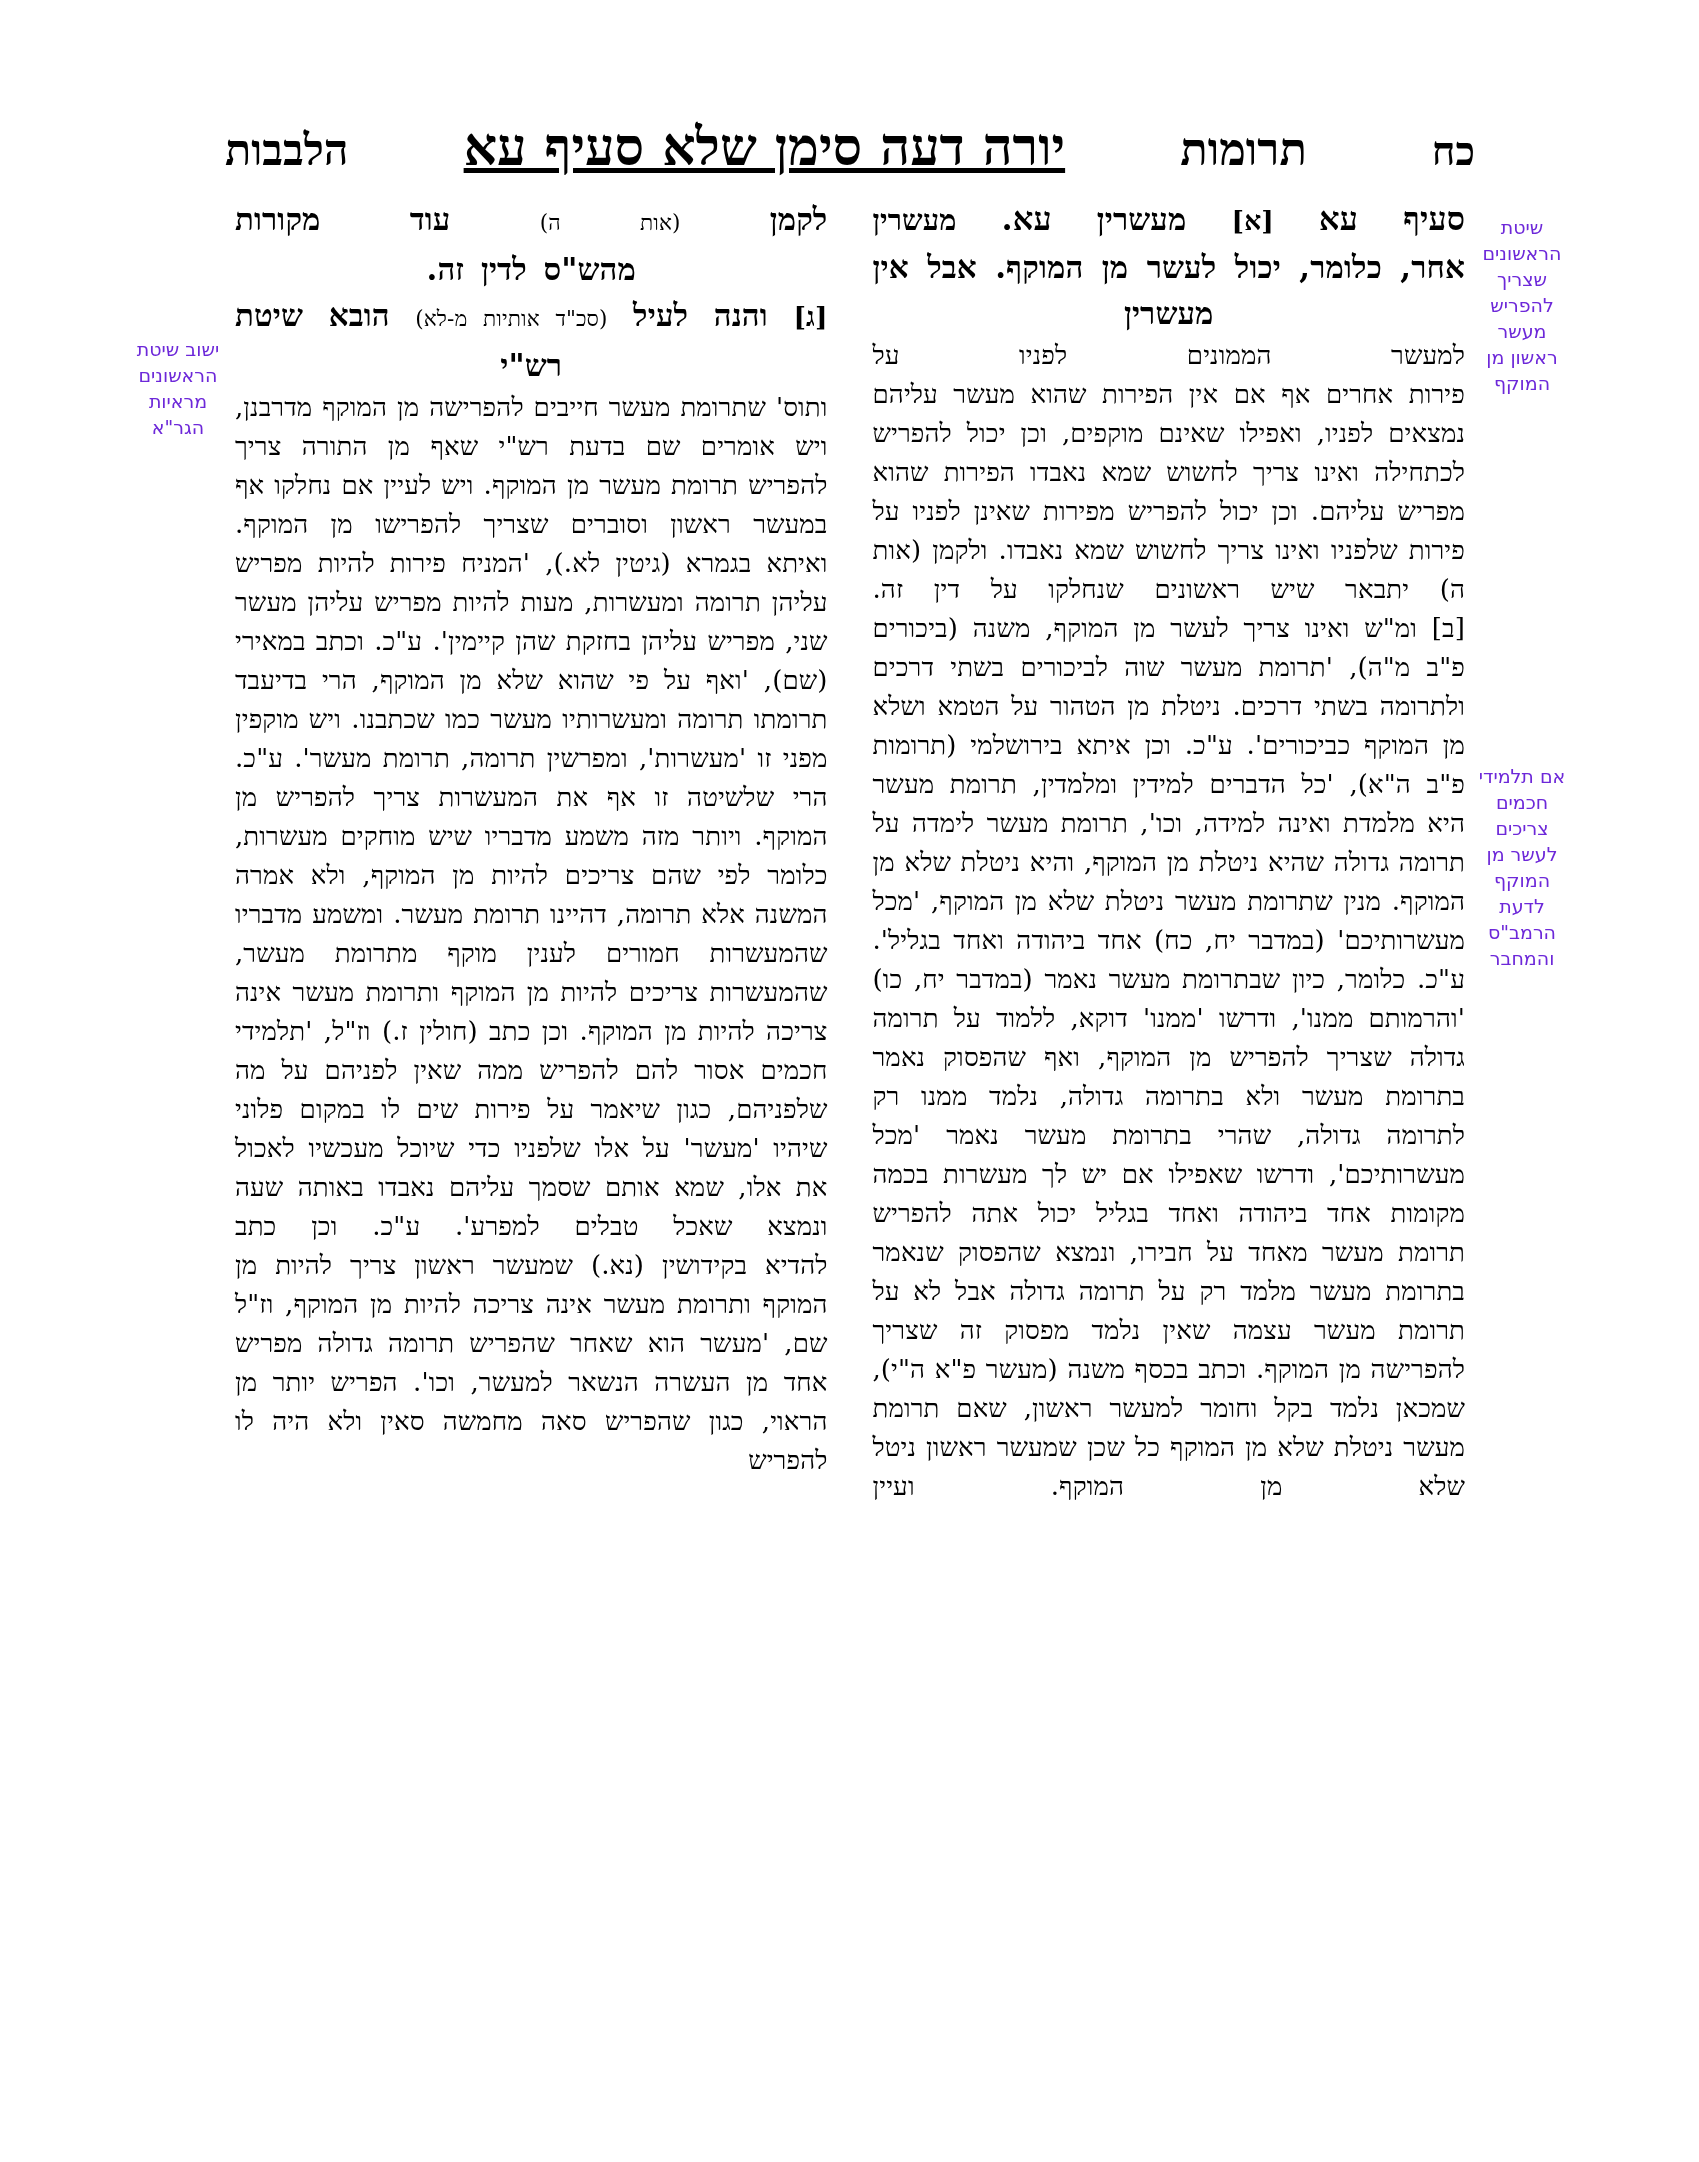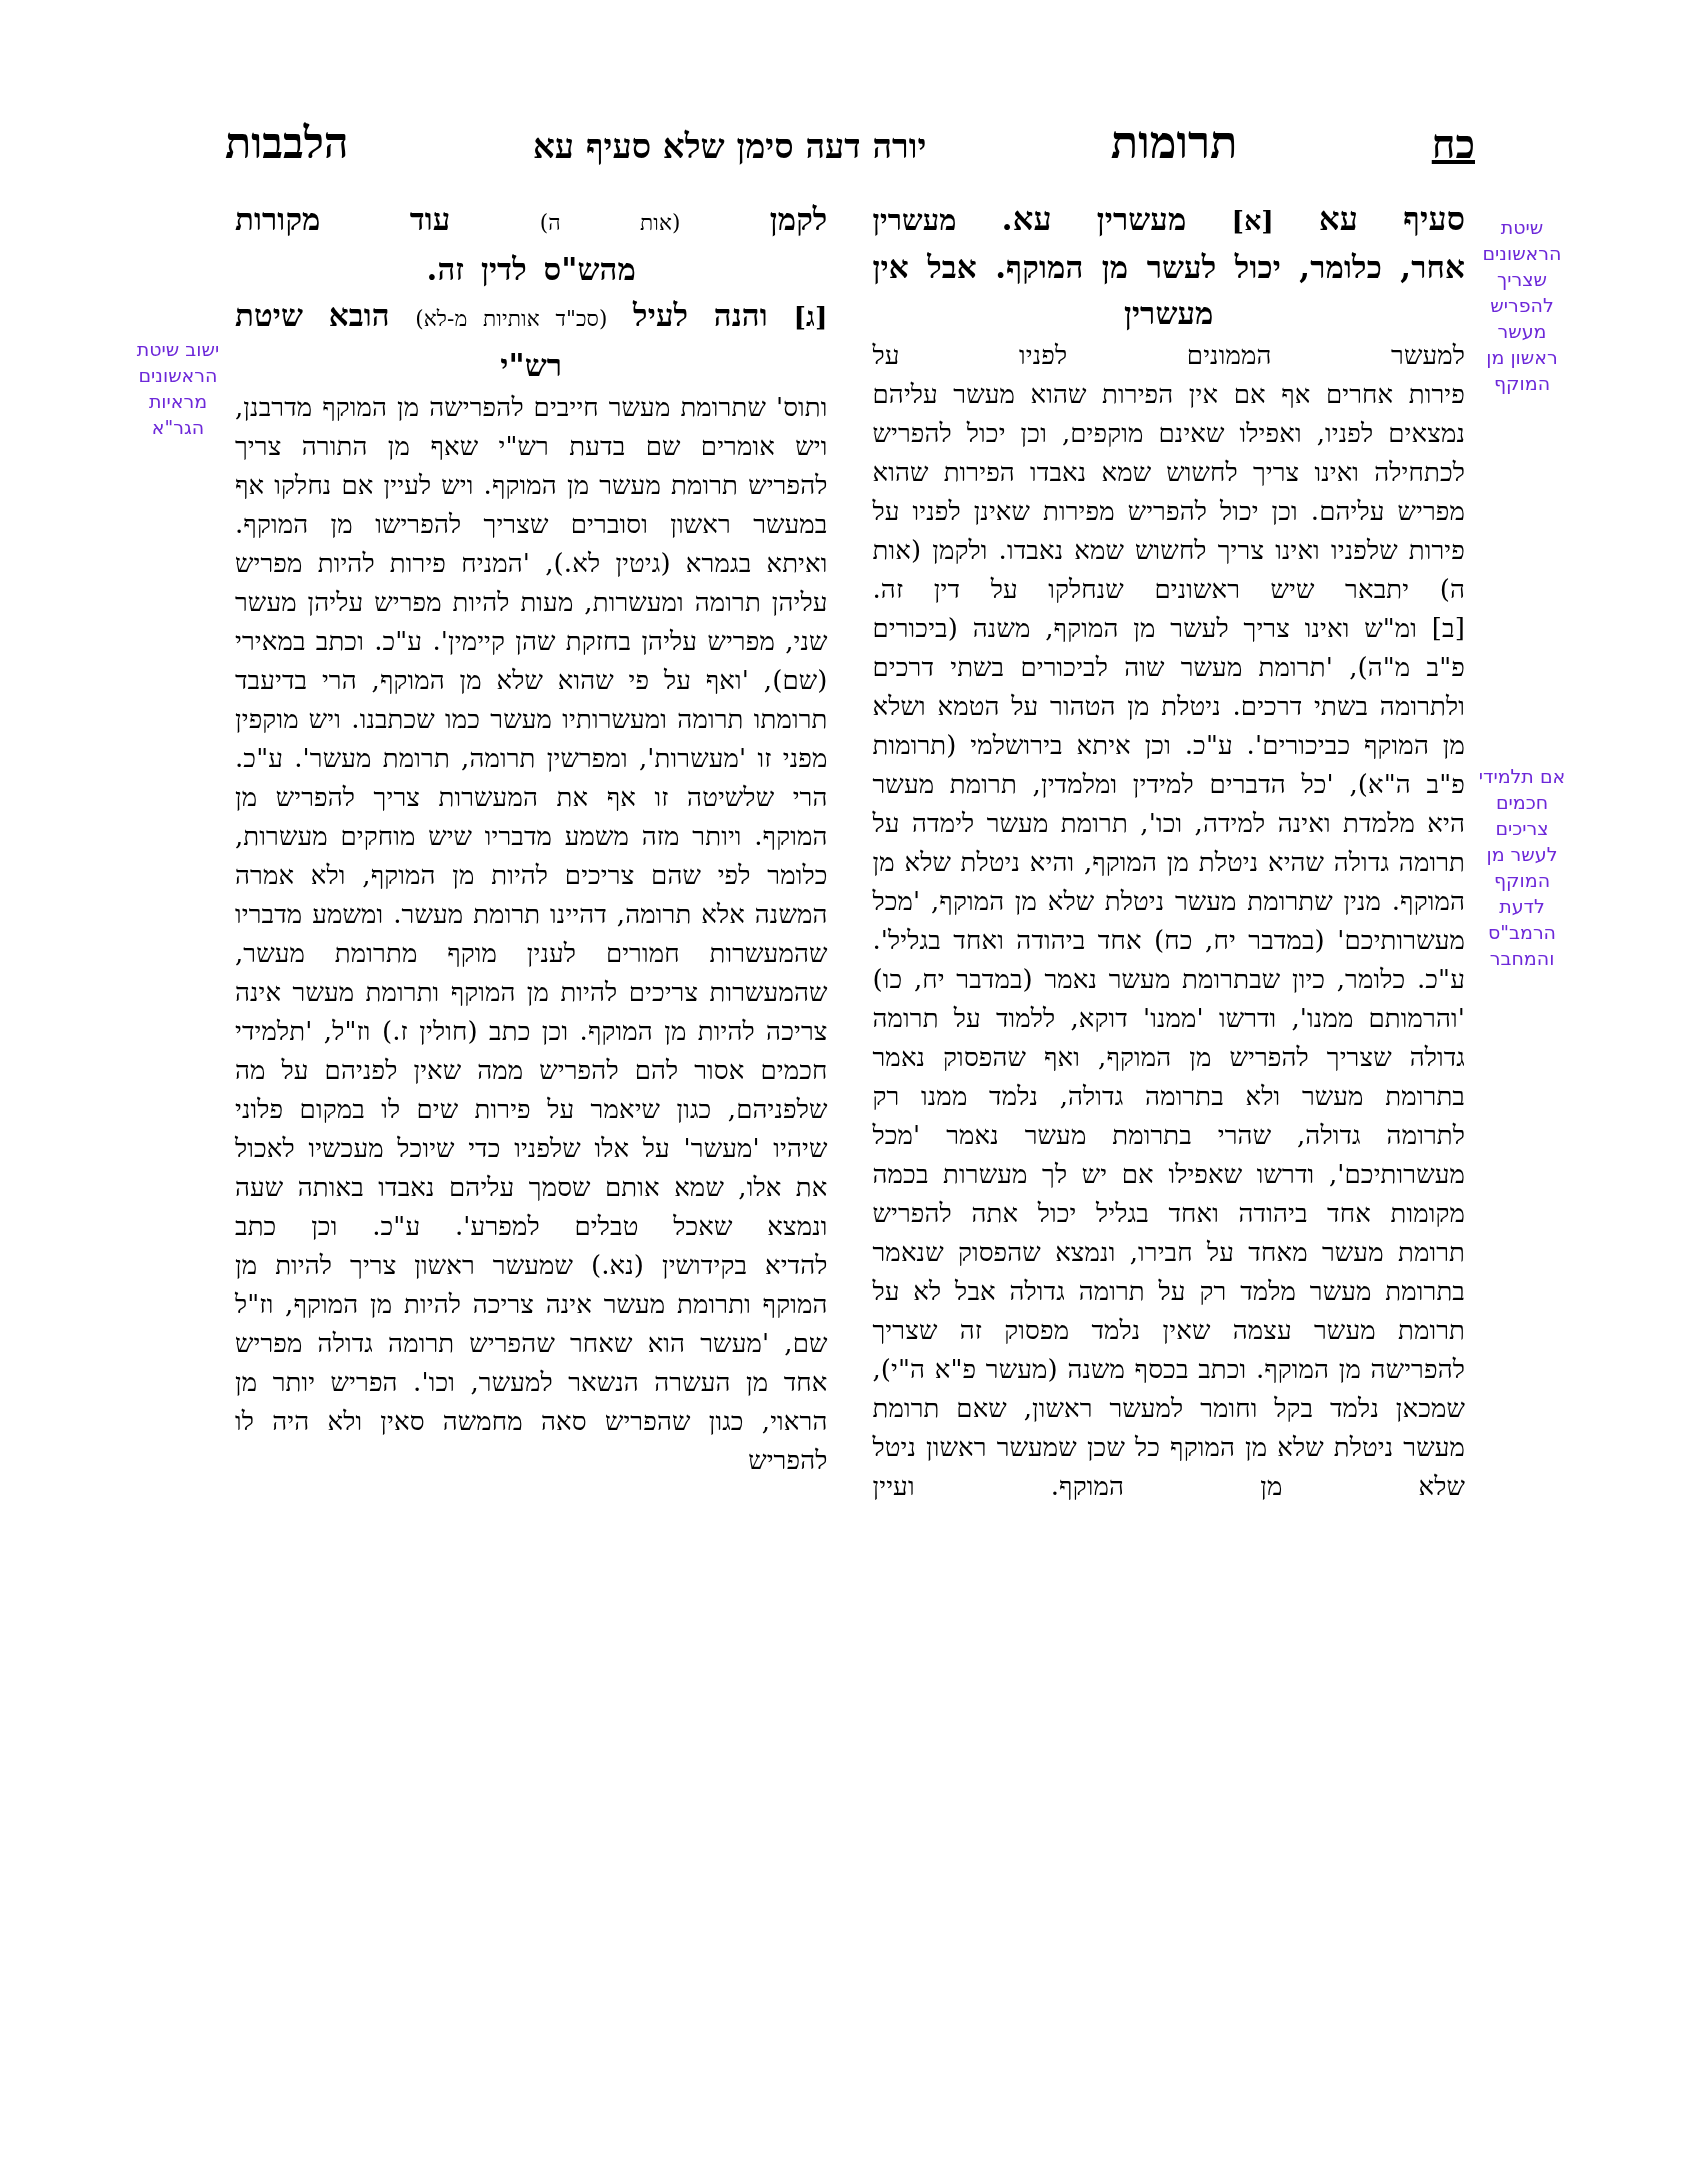--- a/index.html
+++ b/index.html
@@ -37,29 +37,29 @@
     font-family: "DejaVu Serif", "Liberation Serif", serif;
     font-weight: 700;
     font-size: 42px;
     letter-spacing: 0px;
     white-space: nowrap;
   }
   .header .hdr-page-num {
     font-size: 40px;
     font-weight: 700;
     padding-left: 9.8px;
-    text-decoration: underline;
   }
   .header .hdr-book {
     font-size: 45px;
     font-weight: 700;
   }
   .header .hdr-ref {
-    font-size: 34px;
-    font-weight: 700;
+    font-size: 52px;
+    font-weight: 700;
+    text-decoration: underline;
   }
   .header .hdr-series {
     font-size: 43px;
     font-weight: 700;
   }
 
   
   .body-area {
     position: absolute;
     top: 196px;

